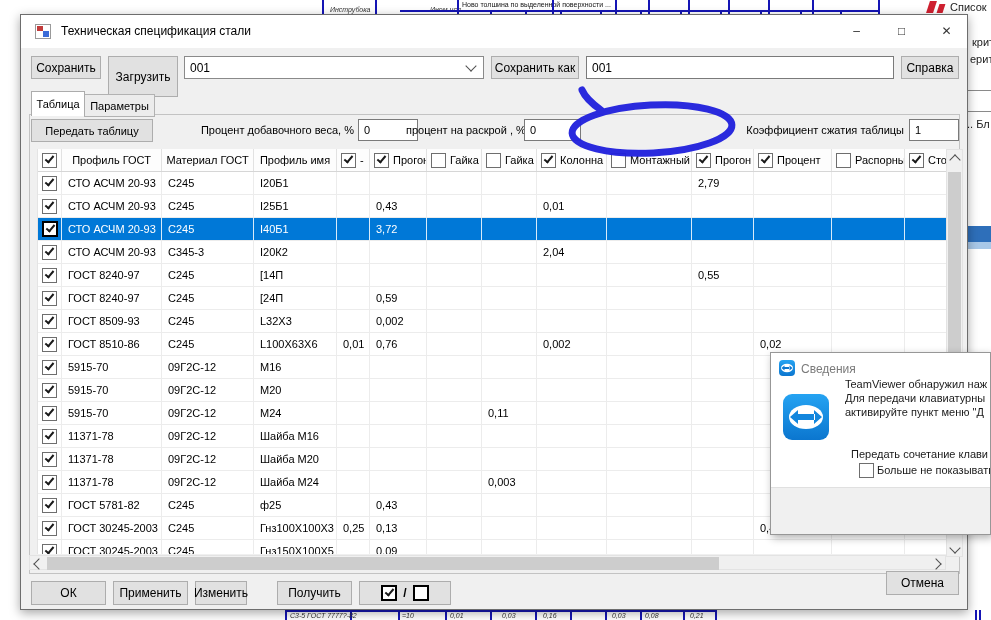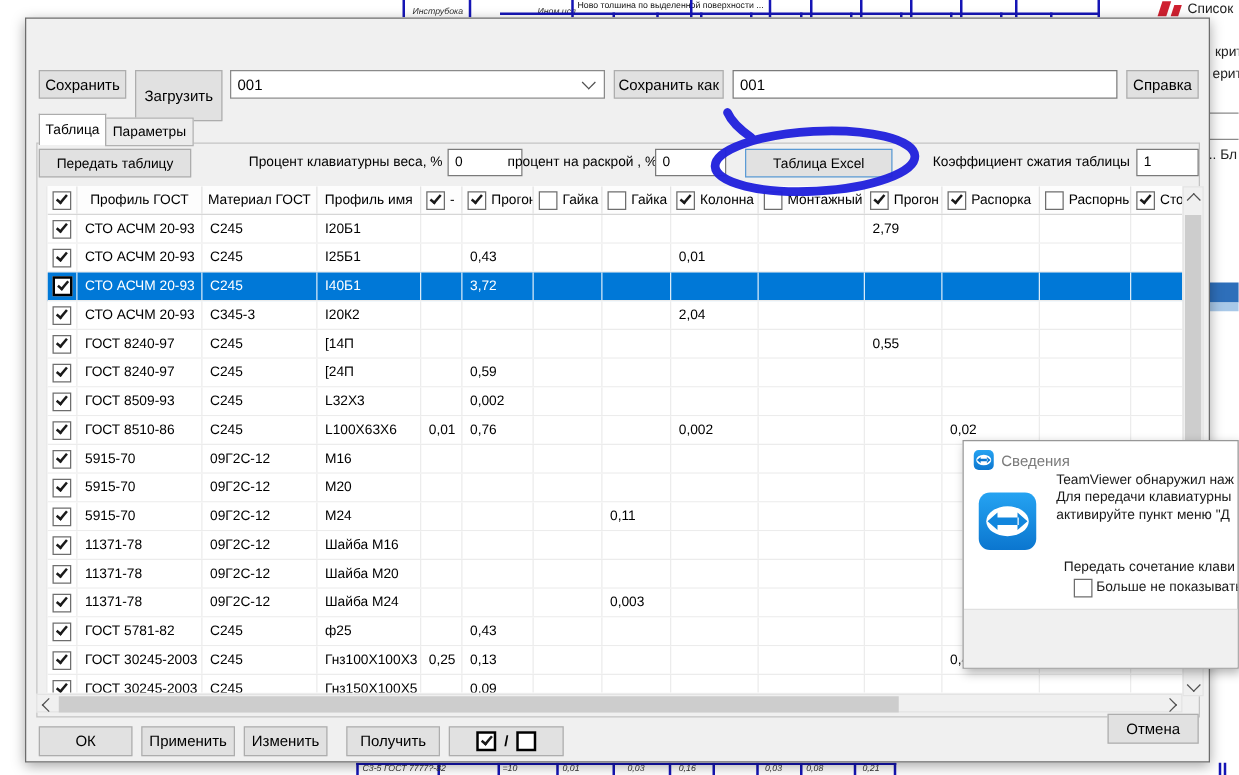--- a/index.html
+++ b/index.html
@@ -127,41 +127,50 @@
     <span class="bgtxt" style="left: 450px; top: 2px;">0,01</span>
     <span class="bgtxt" style="left: 502px; top: 2px;">0,03</span>
     <span class="bgtxt" style="left: 543px; top: 2px;">0,16</span>
     <span class="bgtxt" style="left: 612px; top: 2px;">0,03</span>
     <span class="bgtxt" style="left: 645px; top: 2px;">0,08</span>
     <span class="bgtxt" style="left: 690px; top: 2px;">0,21</span>
   </div>
 
 <div id="dialog" class="abs">
 
+  <div id="titlebar" class="abs">
+    <span class="abs" style="left:14px;top:9px;width:16px;height:15px;border:1px solid #9a9a9a;background:#fff;">
+      <span class="abs" style="left:1px;top:1px;width:6px;height:5px;background:#c23b3b;"></span>
+      <span class="abs" style="left:7px;top:6px;width:6px;height:6px;background:#3b6bd8;"></span>
+    </span>
+    <span class="wtitle">Техническая спецификация стали</span>
+    <span class="winbtn" style="left:813px;">–</span>
+    <span class="winbtn" style="left:858px;">□</span>
+    <span class="winbtn" style="left:903px;">✕</span>
+  </div>
 
   <div class="btn" style="left:10px;top:41px;width:70px;height:23px;">Сохранить</div>
   <div class="btn" style="left:87px;top:41px;width:70px;height:41px;">Загрузить</div>
   <div class="input" style="left:163px;top:41px;width:300px;height:23px;border-color:#8a8a8a;">
     <span>001</span>
     <span class="chev down" style="position:absolute;right:8px;"></span>
   </div>
   <div class="btn" style="left:470px;top:41px;width:88px;height:23px;">Сохранить как</div>
   <div class="input" style="left:565px;top:41px;width:308px;height:23px;">001</div>
   <div class="btn" style="left:880px;top:41px;width:58px;height:23px;">Справка</div>
 
   <div class="tab active">Таблица</div>
   <div class="tab inactive">Параметры</div>
   <div id="panel" class="abs"></div>
 
   <div class="btn" style="left:10px;top:104px;width:122px;height:23px;font-size:11px;">Передать таблицу</div>
-  <span class="lab" style="left:168px;top:109px;width:165px;text-align:right;">Процент клавиатурны веса, %</span>
+  <span class="lab" style="left:168px;top:109px;width:165px;text-align:right;">Процент добавочного веса, %</span>
   <div class="input" style="left:337px;top:104px;width:60px;height:22px;font-size:11px;">0</div>
   <span class="lab" style="left:385px;top:109px;width:115px;text-align:right;">процент на раскрой , %</span>
   <div class="input" style="left:503px;top:104px;width:57px;height:22px;font-size:11px;">0</div>
-  <div class="btn" style="left:575px;top:104px;width:118px;height:23px;font-size:11px;border-color:#5b9bd5;">Таблица Excel</div>
   <span class="lab" style="left:715px;top:109px;width:168px;text-align:right;">Коэффициент сжатия таблицы</span>
   <div class="input" style="left:888px;top:104px;width:50px;height:22px;font-size:11px;">1</div>
 
   <div id="spec-table" class="abs">
       <div class="thead">
         <div class="th" style="width: 24px;">
           <span class="cb on"></span>
         </div>
         <div class="th txt" style="width: 100px;">
           <span>Профиль ГОСТ</span>
@@ -195,21 +204,21 @@
         <div class="th" style="width: 85px;">
           <span class="cb"></span>
           <span>Монтажный</span>
         </div>
         <div class="th" style="width: 62px;">
           <span class="cb on"></span>
           <span>Прогон</span>
         </div>
         <div class="th" style="width: 78px;">
           <span class="cb on"></span>
-          <span>Распорка</span>
+          <span>Процент</span>
         </div>
         <div class="th" style="width: 73px;">
           <span class="cb"></span>
           <span>Распорный</span>
         </div>
         <div class="th" style="width: 42px;">
           <span class="cb on"></span>
           <span>Сто</span>
         </div>
       </div>
@@ -536,21 +545,21 @@
         <span class="chev left"></span>
       </span>
     <span class="thumb" style="left:17px;top:1px;width:672px;height:13px;"></span>
     <span class="sbarrow" style="right:0;top:0;">
         <span class="chev right"></span>
       </span>
   </div>
 
   <div class="btn" style="left:10px;top:566px;width:75px;height:24px;">ОК</div>
   <div class="btn" style="left:92px;top:566px;width:75px;height:24px;">Применить</div>
-  <div class="btn" style="left:174px;top:566px;width:67px;height:24px;">Изменить</div>
+  <div class="btn" style="left:174px;top:566px;width:52px;height:24px;">Изменить</div>
   <div class="btn" style="left:256px;top:566px;width:75px;height:24px;">Получить</div>
   <div class="btn" style="left:338px;top:566px;width:92px;height:24px;gap:6px;">
     <span class="cb bold on"></span>
     <span style="font-weight:bold;">/</span>
     <span class="cb bold"></span>
   </div>
   <div class="btn" style="left:865px;top:556px;width:73px;height:24px;">Отмена</div>
 </div>
 
 <svg id="marker">

